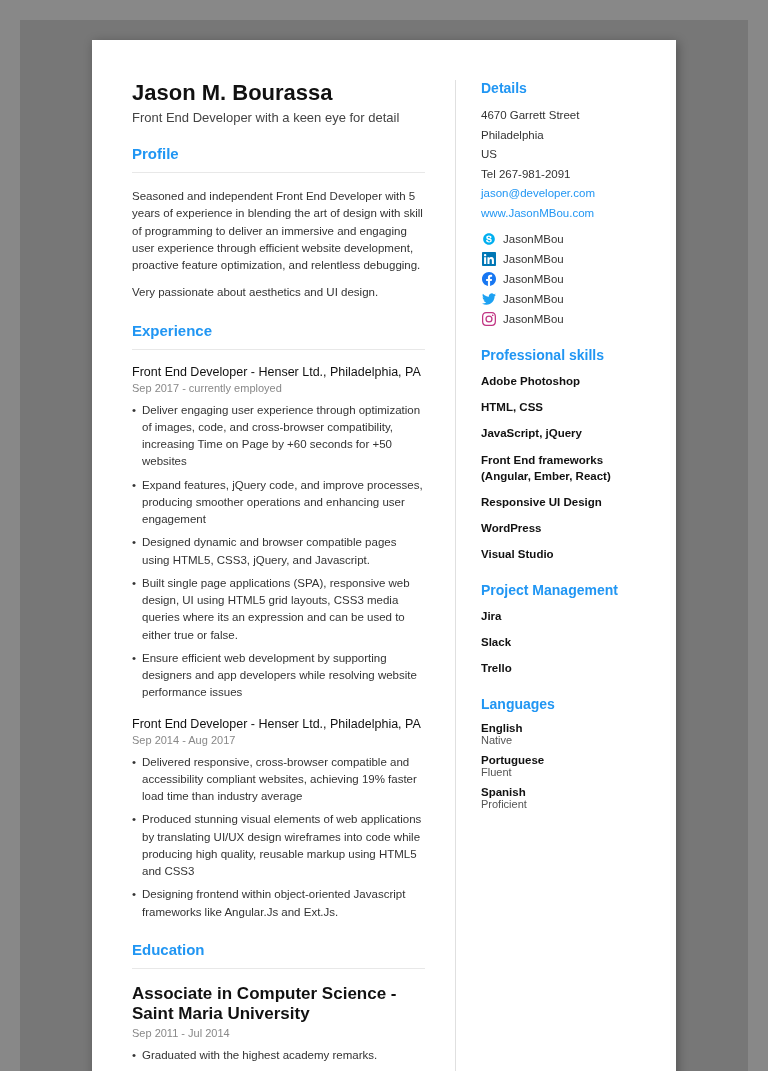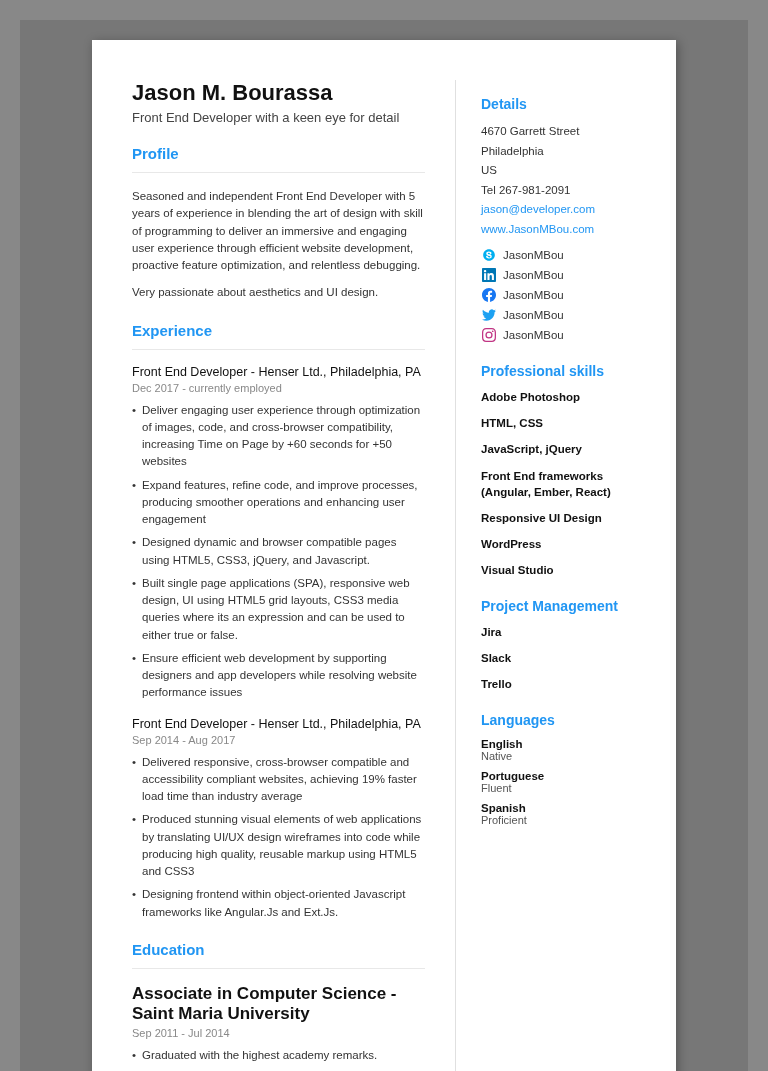--- a/index.html
+++ b/index.html
@@ -168,21 +168,21 @@
     
     .right-section-heading {
       font-size: 14px;
       font-weight: bold;
       color: #2196F3;
       margin-bottom: 10px;
       margin-top: 20px;
     }
 
     .right-section-heading:first-child {
-      margin-top: 16px;
+      margin-top: 0;
     }
 
     .detail-text {
       font-size: 11.5px;
       color: #333;
       line-height: 1.7;
     }
 
     .detail-link {
       color: #2196F3;
@@ -260,24 +260,24 @@
 
         <div class="section-heading">Profile</div>
         <div class="section-divider"></div>
         <p class="profile-text">Seasoned and independent Front End Developer with 5 years of experience in blending the art of design with skill of programming to deliver an immersive and engaging user experience through efficient website development, proactive feature optimization, and relentless debugging.</p>
         <p class="profile-text">Very passionate about aesthetics and UI design.</p>
 
         <div class="section-heading">Experience</div>
         <div class="section-divider"></div>
 
         <div class="job-title">Front End Developer - Henser Ltd., Philadelphia, PA</div>
-        <div class="job-dates">Dec 2017 - currently employed</div>
+        <div class="job-dates">Sep 2017 - currently employed</div>
         <ul class="job-bullets">
           <li>Deliver engaging user experience through optimization of images, code, and cross-browser compatibility, increasing Time on Page by +60 seconds for +50 websites</li>
-          <li>Expand features, refine code, and improve processes, producing smoother operations and enhancing user engagement</li>
+          <li>Expand features, jQuery code, and improve processes, producing smoother operations and enhancing user engagement</li>
           <li>Designed dynamic and browser compatible pages using HTML5, CSS3, jQuery, and Javascript.</li>
           <li>Built single page applications (SPA), responsive web design, UI using HTML5 grid layouts, CSS3 media queries where its an expression and can be used to either true or false.</li>
           <li>Ensure efficient web development by supporting designers and app developers while resolving website performance issues</li>
         </ul>
 
         <div class="job-title">Front End Developer - Henser Ltd., Philadelphia, PA</div>
         <div class="job-dates">Sep 2014 - Aug 2017</div>
         <ul class="job-bullets">
           <li>Delivered responsive, cross-browser compatible and accessibility compliant websites, achieving 19% faster load time than industry average</li>
           <li>Produced stunning visual elements of web applications by translating UI/UX design wireframes into code while producing high quality, reusable markup using HTML5 and CSS3</li>

